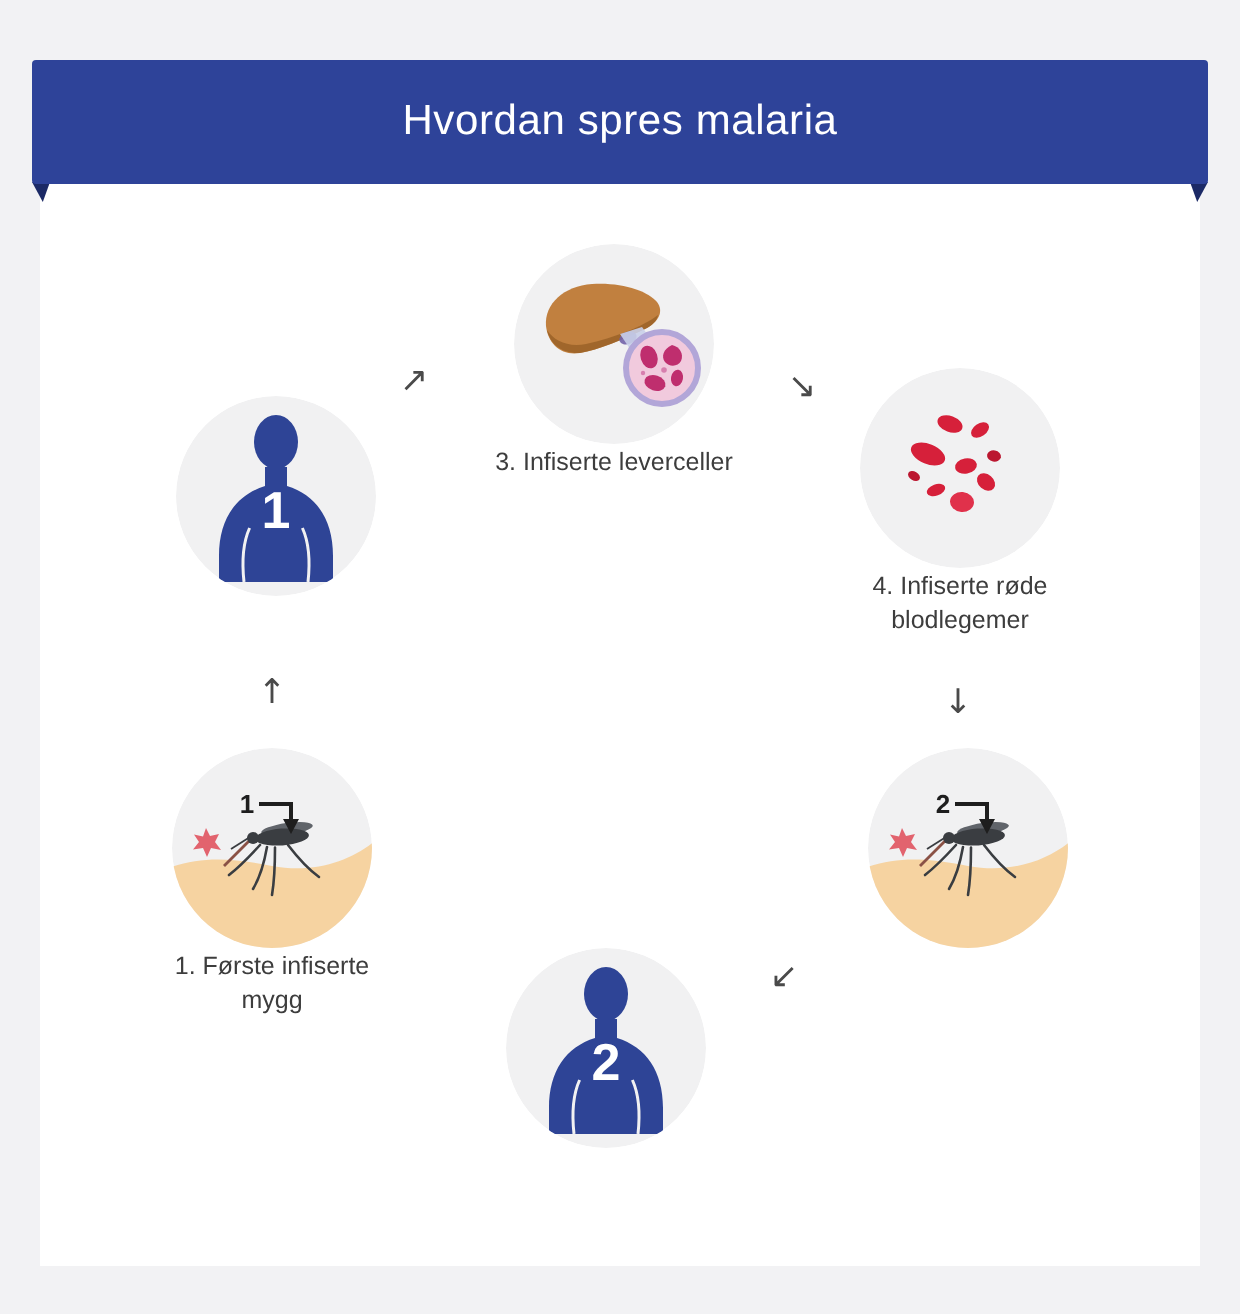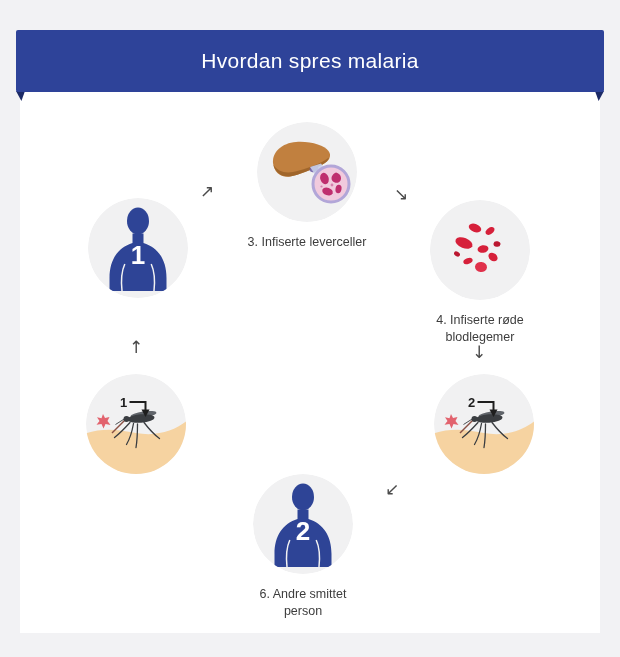--- a/index.html
+++ b/index.html
@@ -29,27 +29,27 @@
   .fold-right{left:595px;clip-path:polygon(0 0,100% 0,40% 100%);}
 
   .node{
     position:absolute;width:150px;
     display:flex;flex-direction:column;align-items:center;
     z-index:1;
   }
   .circle{width:100px;height:100px;}
   .circle svg{display:block;width:100px;height:100px;}
   .label{
-    margin-top:12px;max-width:124px;text-align:center;
+    margin-top:1px;max-width:124px;text-align:center;
     font-size:12.5px;line-height:1.32;color:#3d3d3d;
   }
   .n1{left:61px;top:374px;}
   .n2{left:63px;top:198px;}
   .n3{left:232px;top:122px;}
-  .n4{left:405px;top:200px;}
+  .n4{left:405px;top:184px;}
   .n5{left:409px;top:374px;}
   .n6{left:228px;top:474px;}
 
   .arrow{
     position:absolute;z-index:1;
     transform:translate(-50%,-50%);
     font-family:"DejaVu Sans", sans-serif;
     font-size:17px;line-height:1;color:#4a4a4a;
   }
   .a1{left:136px;top:347px;}
@@ -175,20 +175,21 @@
             <ellipse cx="57.5" cy="40.5" rx="13" ry="3" transform="rotate(-8 57.5 40.5)" fill="#60646a"></ellipse>
             <ellipse cx="55" cy="44.5" rx="13.5" ry="4.2" transform="rotate(-4 55 44.5)" fill="#3a3d41"></ellipse>
             <circle cx="40.5" cy="45" r="3" fill="#3a3d41"></circle>
           </g>
           <text class="icon-badge" x="37.5" y="32.5" font-size="13" text-anchor="middle" fill="#1e1e1e">1</text>
           <path d="M43.5 28 L59.5 28 L59.5 37" stroke-width="2" fill="none" stroke="#1e1e1e"></path>
           <polygon points="55.5,35.5 63.5,35.5 59.5,43" fill="#1e1e1e"></polygon>
         </g>
       </svg>
     </div>
+    <div class="label">1. Første infiserte mygg</div>
   </div>
 
   <div class="node n5">
     <div class="circle">
       <svg viewBox="0 0 100 100">
         <defs>
             <clipPath id="cm5">
               <circle cx="50" cy="50" r="50"></circle>
             </clipPath>
           </defs>
@@ -230,21 +231,20 @@
           <g fill="#2e4496">
             <ellipse cx="50" cy="23" rx="11" ry="13.5"></ellipse>
             <path d="M21.5 93 L21.5 80 C21.5 61.5 30 49.5 44.5 45 L44.5 35.5 L55.5 35.5 L55.5 45 C70 49.5 78.5 61.5 78.5 80 L78.5 93 Z"></path>
           </g>
           <path d="M34 93 C32.8 82 33.4 73.5 36.8 66" stroke="#f1f1f2" stroke-width="1.5" fill="none"></path>
           <path d="M66 93 C67.2 82 66.6 73.5 63.2 66" stroke="#f1f1f2" stroke-width="1.5" fill="none"></path>
           <text class="icon-badge" x="50" y="66" font-size="26" text-anchor="middle" fill="#ffffff">2</text>
         </g>
       </svg>
     </div>
-    <div class="label">6. Andre smittet person</div>
   </div>
 
   <div class="arrow a1">↑</div>
   <div class="arrow a2">↗</div>
   <div class="arrow a3">↘</div>
   <div class="arrow a4">↓</div>
   <div class="arrow a5">↙</div>
 
 </div>
 

